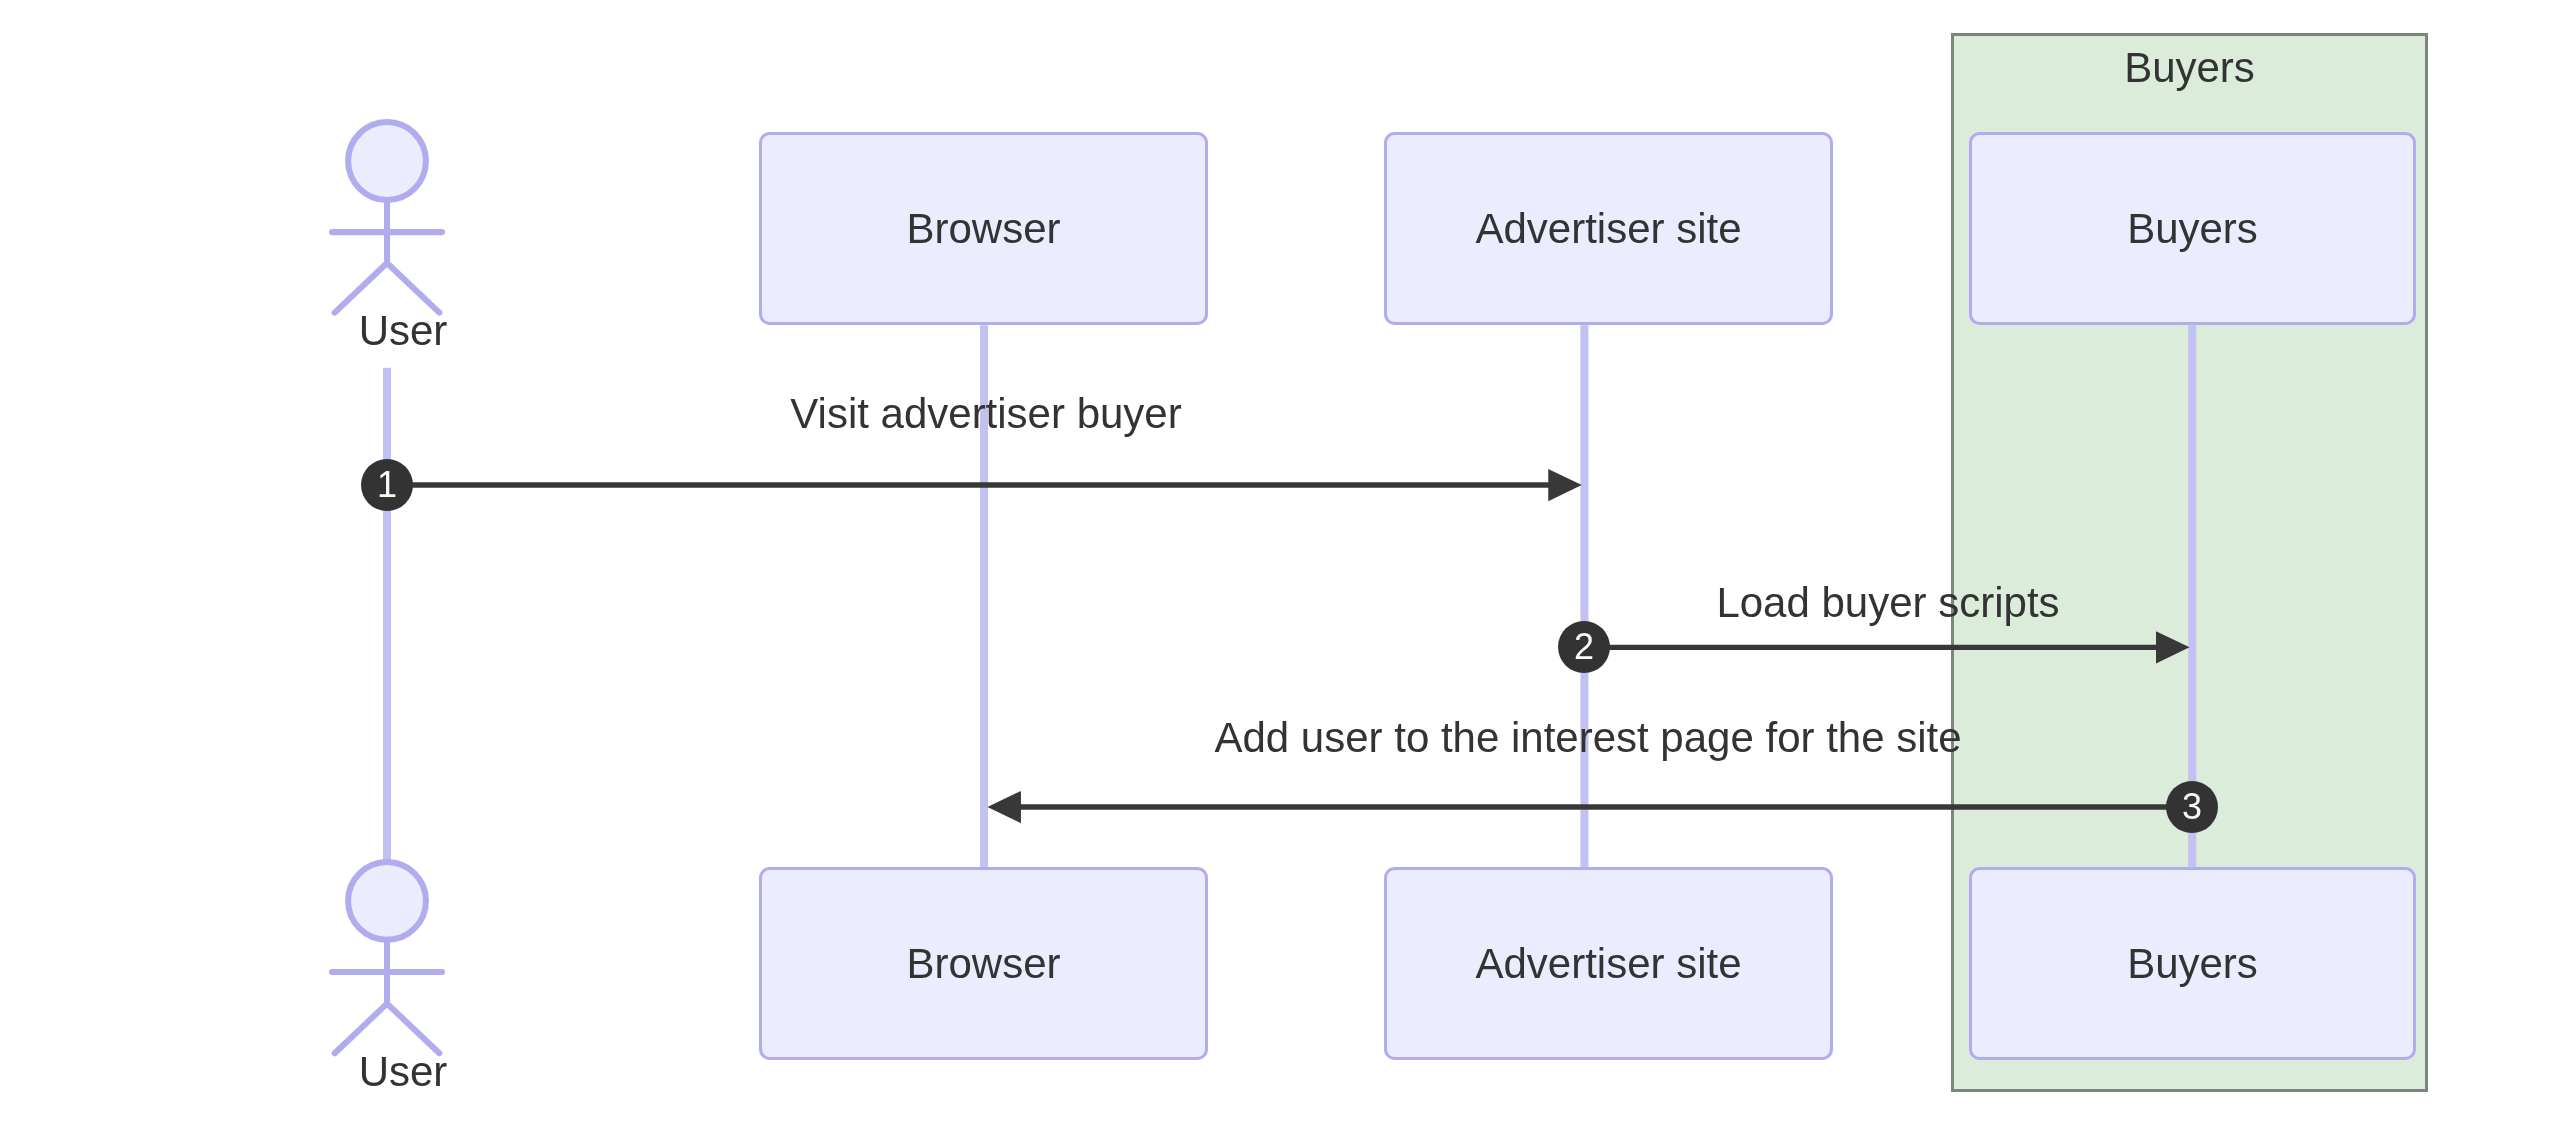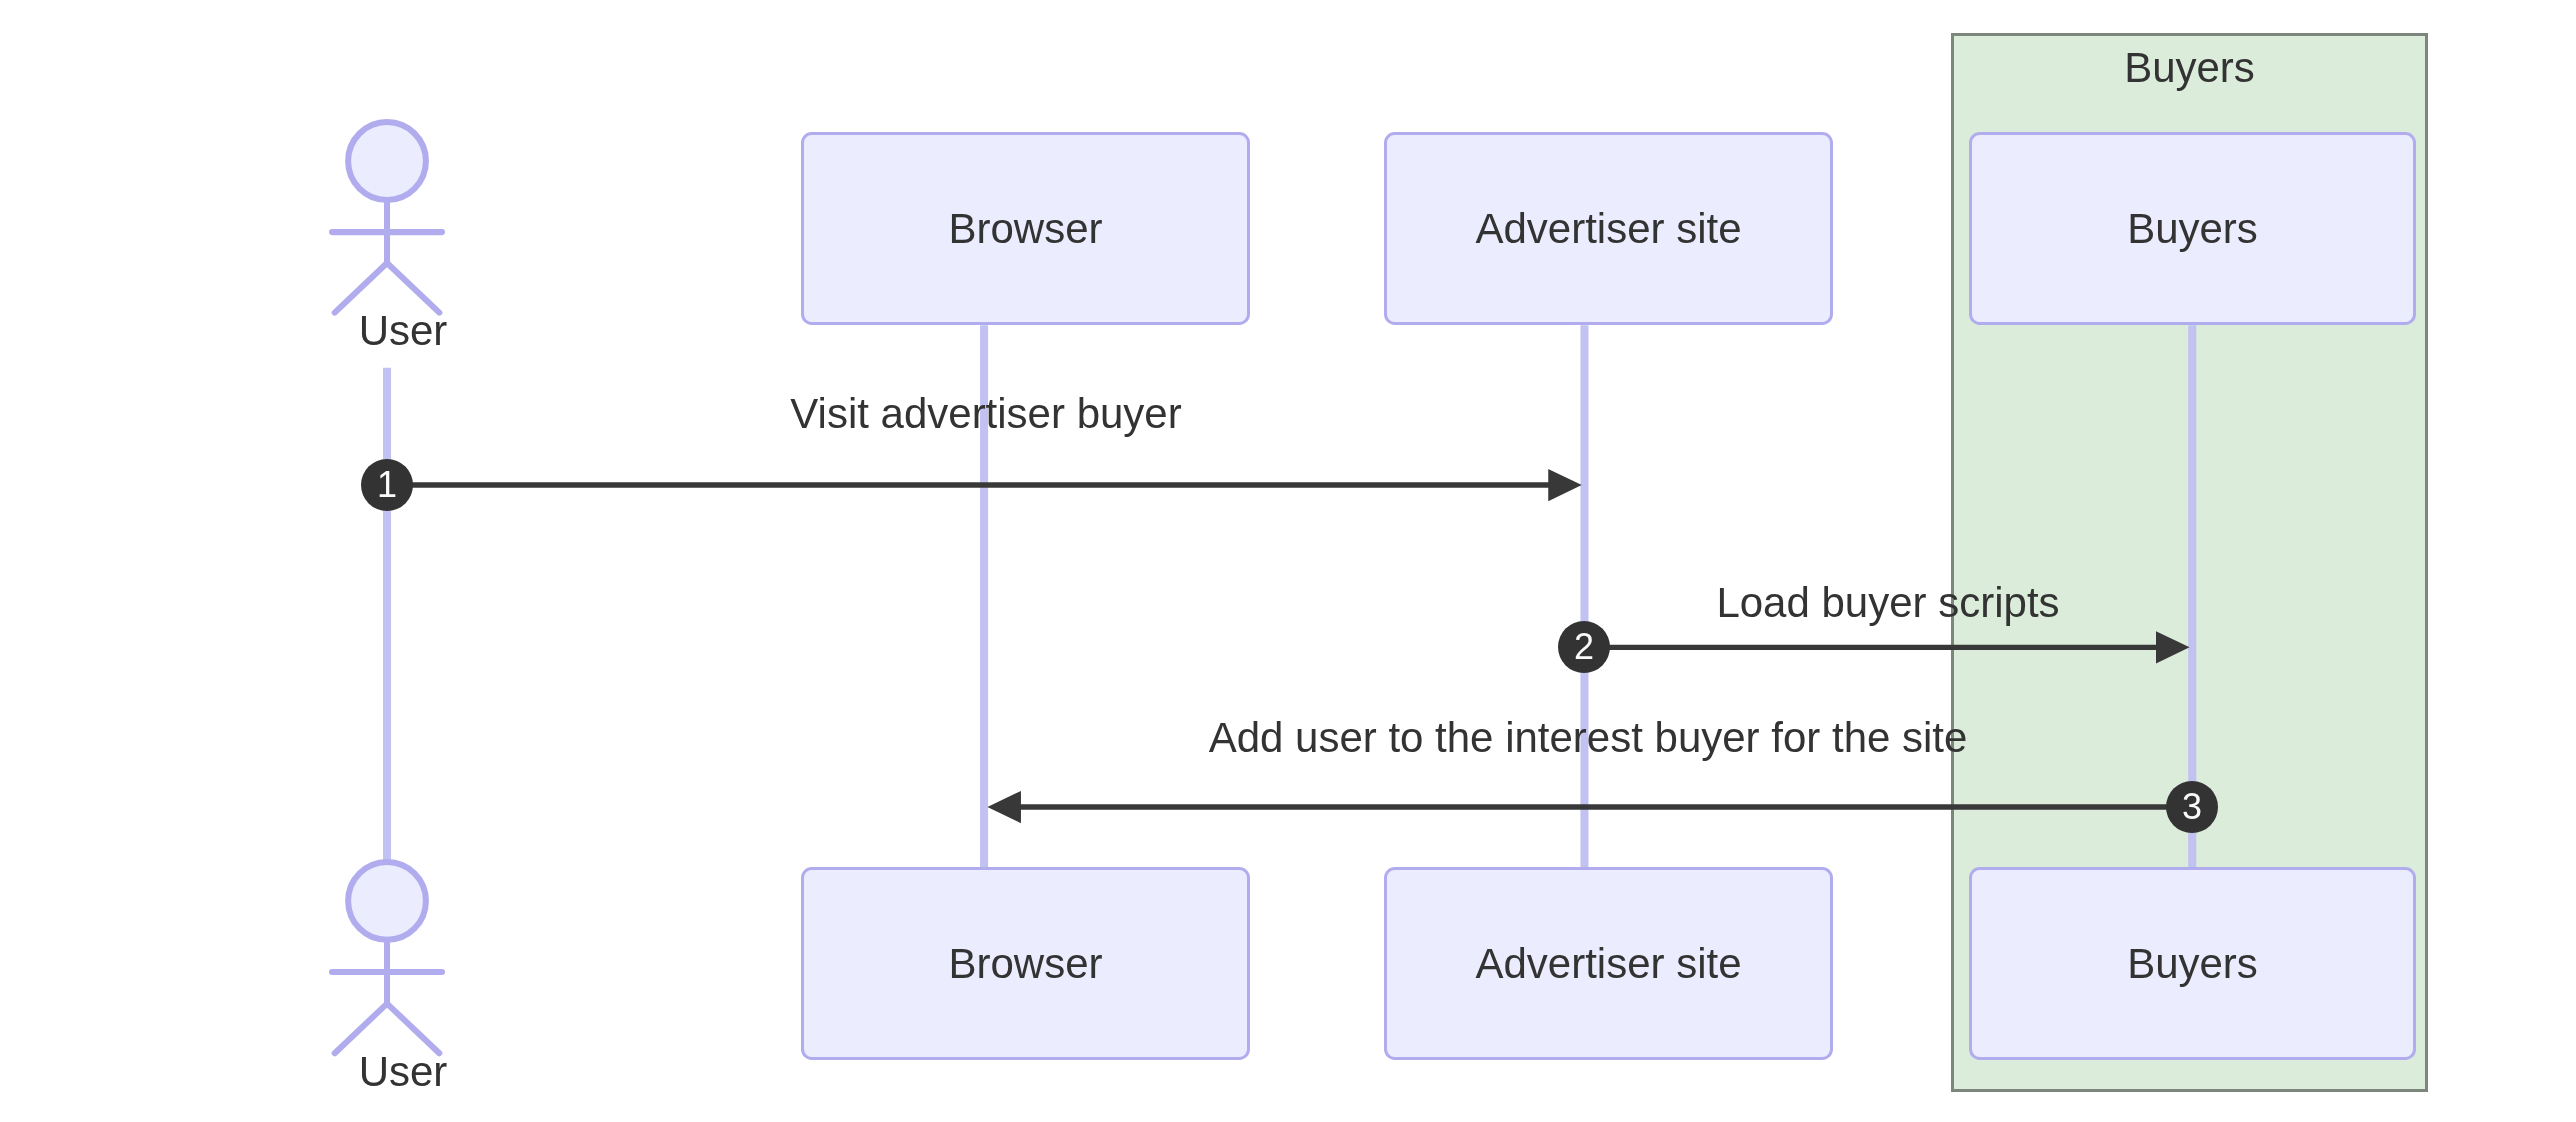--- a/index.html
+++ b/index.html
@@ -36,21 +36,21 @@
     width:449px;height:193px;
     background:var(--participant-fill);
     border:3.4px solid var(--participant-border);
     border-radius:10.7px;
     box-sizing:border-box;
     display:flex;align-items:center;justify-content:center;
     font-size:42px;color:var(--text);
   }
   .row-top{top:132px;}
   .row-bottom{top:867px;}
-  .col-browser{left:793px;}
+  .col-browser{left:751px;}
   .col-advertiser{left:1376px;}
   .col-buyers{left:1961px;width:447px;}
 
   .actor-label{
     position:absolute;z-index:3;
     left:261px;width:268px;
     text-align:center;
     font-size:42px;color:var(--text);
   }
   .msg-label{
@@ -140,20 +140,20 @@
   </div>
   <div class="pbox row-bottom col-buyers">
     <span>Buyers</span>
   </div>
 
   <div class="actor-label" style="top:307px">User</div>
   <div class="actor-label" style="top:1048px">User</div>
 
   <div class="msg-label" style="left:978px;top:390px">Visit advertiser buyer</div>
   <div class="msg-label" style="left:1880px;top:579px">Load buyer scripts</div>
-  <div class="msg-label" style="left:1580px;top:714px">Add user to the interest buyer for the site</div>
+  <div class="msg-label" style="left:1580px;top:714px">Add user to the interest page for the site</div>
 
   <div class="badge" style="left:379px;top:485px">1</div>
   <div class="badge" style="left:1576px;top:647px">2</div>
   <div class="badge" style="left:2184px;top:807px">3</div>
 
 </div>
 
 
 </body></html>

